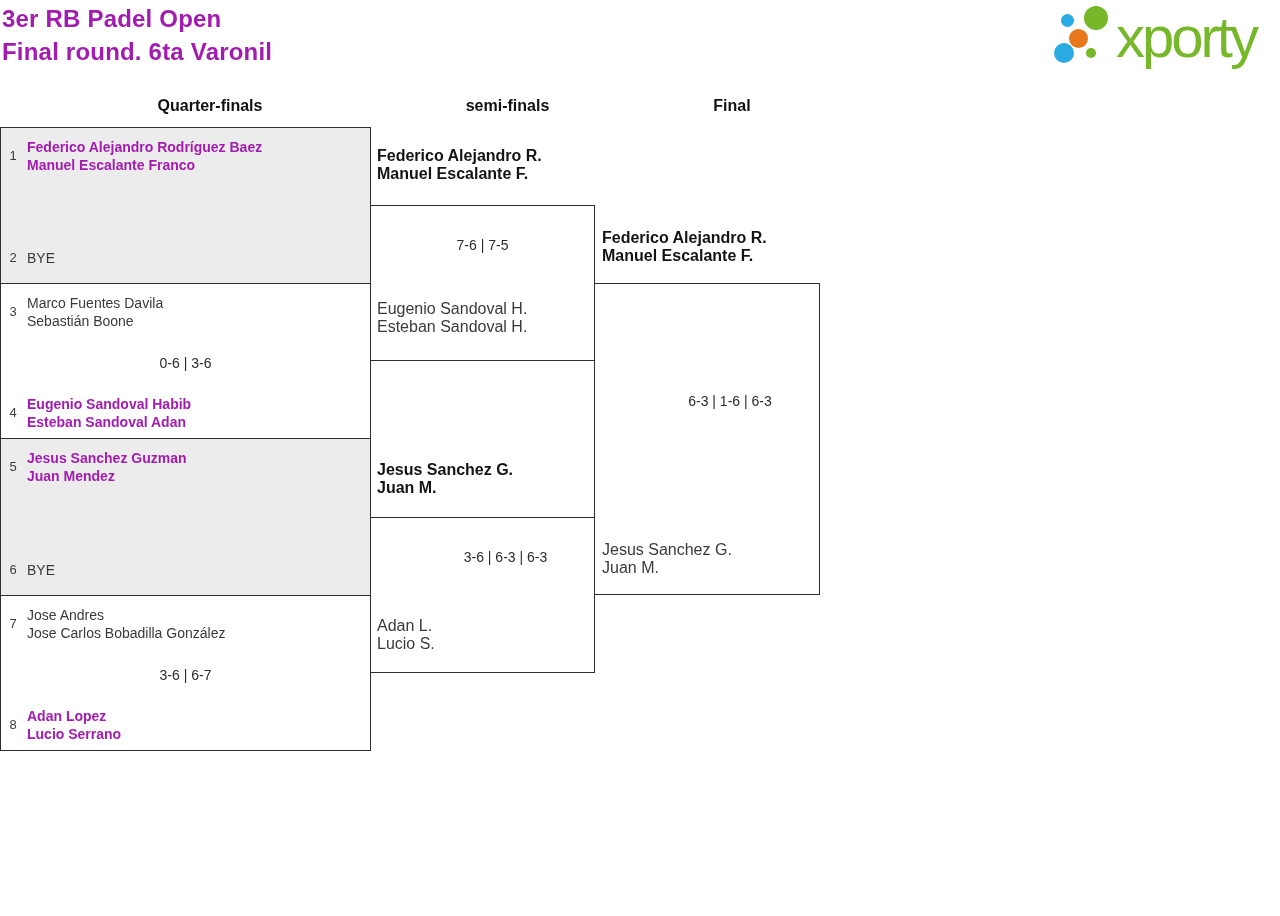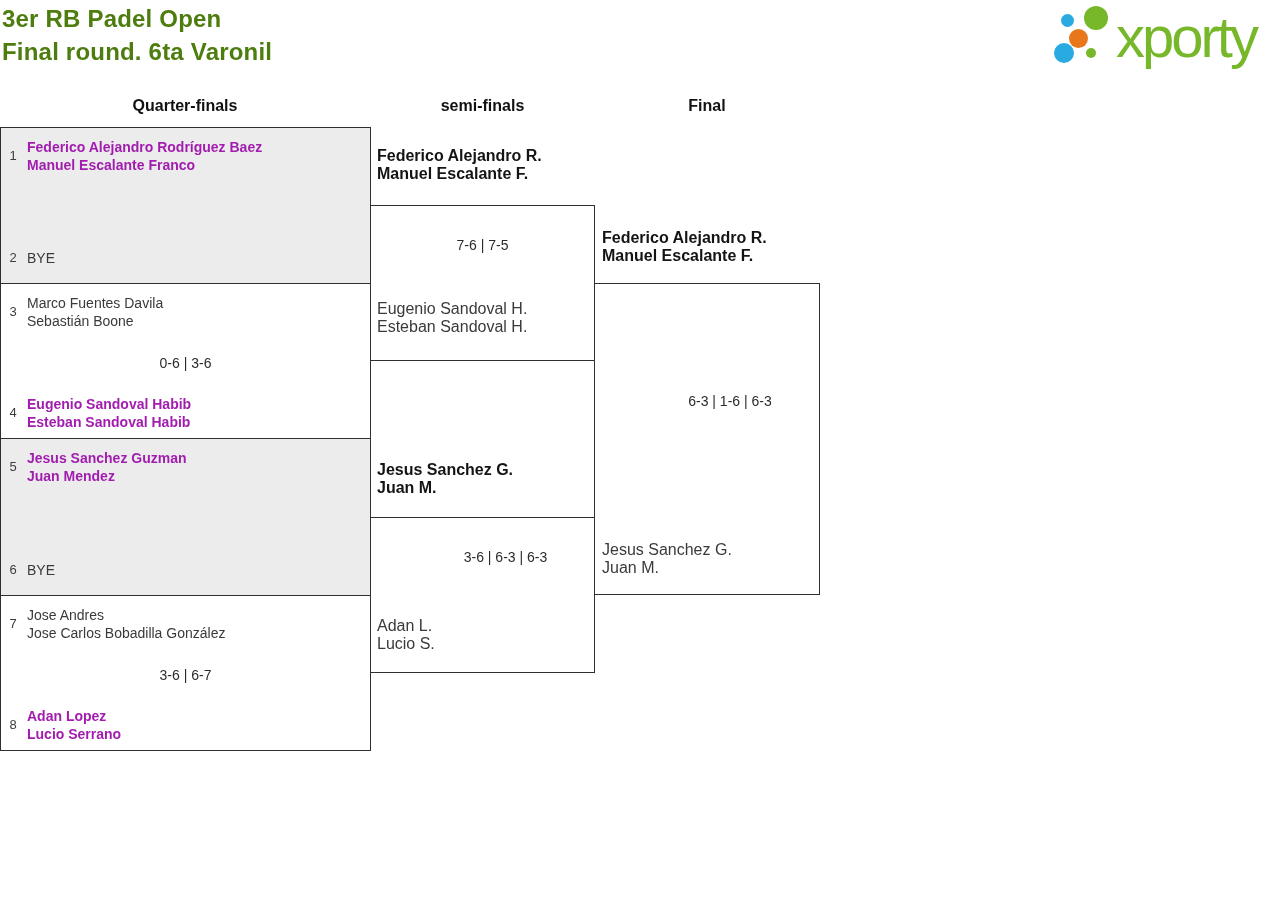--- a/index.html
+++ b/index.html
@@ -4,41 +4,41 @@
 <style>
   html,body { margin:0; padding:0; background:#ffffff; }
   .canvas {
     position:relative; width:1280px; height:916px; background:#ffffff;
     font-family:"Liberation Sans", sans-serif; color:#141414; overflow:hidden;
   }
 
   
   .title {
     position:absolute; left:2px; top:2px;
-    font-size:24px; font-weight:bold; line-height:33px; color:#4d7c0f;
+    font-size:24px; font-weight:bold; line-height:33px; color:#a21caf;
     letter-spacing:0.2px;
   }
 
   
   .logo { position:absolute; left:1050px; top:0; width:230px; height:72px; }
   .dot { position:absolute; border-radius:50%; }
   .dot.blue-small  { left:11px; top:14px; width:13px; height:13px; background:#29abe2; }
   .dot.green-large { left:34px; top:6px;  width:24px; height:24px; background:#76b82a; }
   .dot.orange     { left:19px; top:29px; width:19px; height:19px; background:#e8761a; }
   .dot.green-small{ left:36px; top:48px; width:10px; height:10px; background:#76b82a; }
   .dot.blue-large { left:4px;  top:43px; width:20px; height:20px; background:#29abe2; }
   .logo-text {
     position:absolute; left:66px; top:3px;
     font-size:58px; font-weight:normal; letter-spacing:-3px; color:#76b82a;
   }
 
   
   .round-header {
     position:absolute; top:97px; text-align:center;
-    font-size:16px; font-weight:bold; color:#111111;
+    font-size:16px; font-weight:bold; color:#111111;padding-left:25px;
   }
   .rh-qf { left:0; width:370px; }
   .rh-sf { left:370px; width:225px; }
   .rh-f  { left:594px; width:226px; }
 
   
   .match-box { position:absolute; box-sizing:border-box; border:1px solid #2f2f2f; background:#ffffff; }
   .match-box.shaded { background:#ececec; }
   .qf  { left:0; width:371px; }
   .qf1 { top:127px; height:157px; }
@@ -122,21 +122,21 @@
   <div class="match-box qf qf2">
     <div class="seed s-top">3</div>
     <div class="team t-top">
       <div>Marco Fuentes Davila</div>
       <div>Sebastián Boone</div>
     </div>
     <div class="qf-score">0-6 | 3-6</div>
     <div class="seed s-bottom">4</div>
     <div class="team t-bottom winner">
       <div>Eugenio Sandoval Habib</div>
-      <div>Esteban Sandoval Habib</div>
+      <div>Esteban Sandoval Adan</div>
     </div>
   </div>
 
   <div class="match-box qf qf3 shaded">
     <div class="seed s-top">5</div>
     <div class="team t-top winner">
       <div>Jesus Sanchez Guzman</div>
       <div>Juan Mendez</div>
     </div>
     <div class="seed s-bottom single">6</div>

